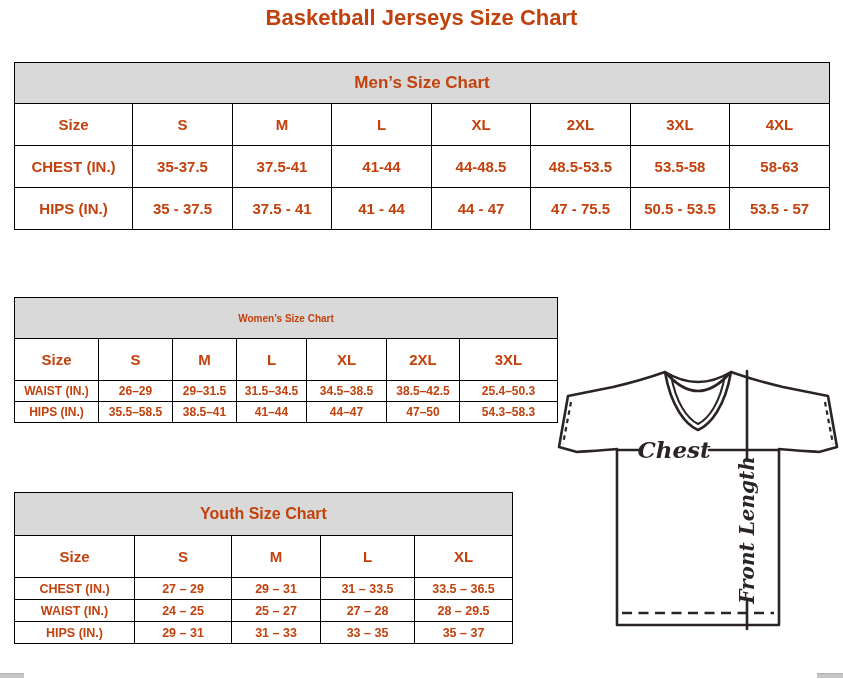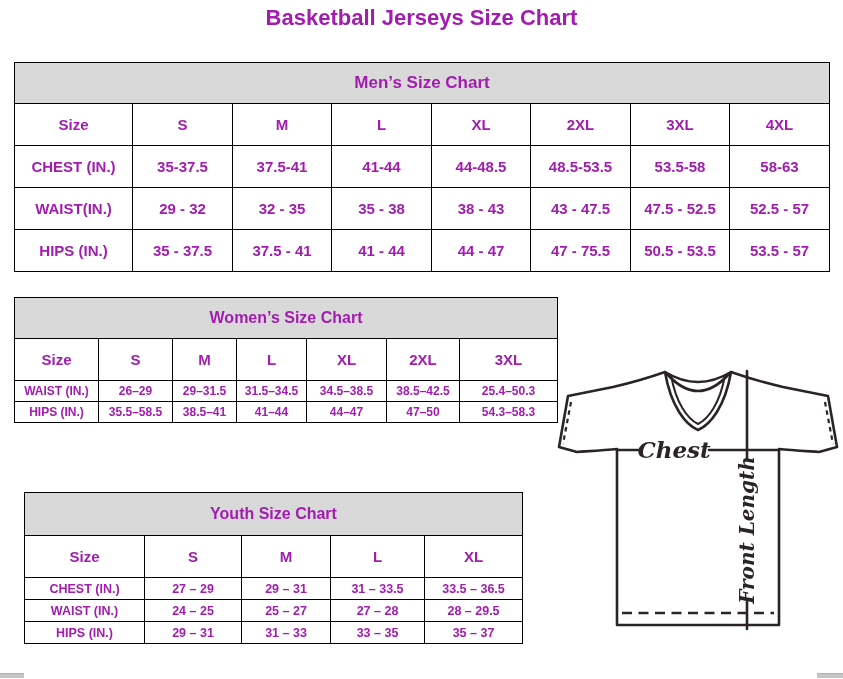--- a/index.html
+++ b/index.html
@@ -1,18 +1,18 @@
 <!DOCTYPE html>
 <html><head>
 <meta charset="utf-8">
 <style>
   html,body{margin:0;padding:0;background:#ffffff;}
   .page{
     position:relative;width:843px;height:679px;background:#ffffff;
-    font-family:"Liberation Sans",sans-serif;color:#a21caf;overflow:hidden;
+    font-family:"Liberation Sans",sans-serif;color:#c2410c;overflow:hidden;
   }
   .page-title{
     position:absolute;top:5px;left:0;width:843px;margin:0;
     text-align:center;font-size:22px;font-weight:bold;
   }
   table.size-table{
     position:absolute;border-collapse:collapse;table-layout:fixed;
     background:#fff;
   }
   table.size-table td{
@@ -20,25 +20,25 @@
     font-weight:bold;padding:0;overflow:hidden;white-space:nowrap;
   }
   td.tbl-title{background:#d9d9d9;font-size:17px;}
   
   .mens-table{left:14px;top:62px;width:815px;}
   .mens-table td.tbl-title{height:40px;}
   .mens-table .head-row td{height:41px;font-size:15px;}
   .mens-table .data-row td{height:41px;font-size:15px;}
   
   .womens-table{left:14px;top:297px;width:543px;}
-  .womens-table td.tbl-title{height:40px;font-size:16px;}
+  .womens-table td.tbl-title{height:40px;font-size:10px;}
   .womens-table .head-row td{height:41px;font-size:15px;}
   .womens-table .data-row td{height:20px;font-size:12px;}
   
-  .youth-table{left:24px;top:492px;width:498px;}
+  .youth-table{left:14px;top:492px;width:498px;}
   .youth-table td.tbl-title{height:42px;font-size:16px;}
   .youth-table .head-row td{height:41px;font-size:15px;}
   .youth-table .data-row td{height:21px;font-size:12.5px;}
   
   .jersey-svg{position:absolute;left:556px;top:362px;}
   .jersey-label{
     font-family:"DejaVu Serif",serif;font-style:italic;font-weight:bold;
     fill:#2a2425;
   }
   
@@ -80,30 +80,20 @@
       </tr>
       <tr class="data-row">
         <td>CHEST (IN.)</td>
         <td>35-37.5</td>
         <td>37.5-41</td>
         <td>41-44</td>
         <td>44-48.5</td>
         <td>48.5-53.5</td>
         <td>53.5-58</td>
         <td>58-63</td>
-      </tr>
-      <tr class="data-row">
-        <td>WAIST(IN.)</td>
-        <td>29 - 32</td>
-        <td>32 - 35</td>
-        <td>35 - 38</td>
-        <td>38 - 43</td>
-        <td>43 - 47.5</td>
-        <td>47.5 - 52.5</td>
-        <td>52.5 - 57</td>
       </tr>
       <tr class="data-row">
         <td>HIPS (IN.)</td>
         <td>35 - 37.5</td>
         <td>37.5 - 41</td>
         <td>41 - 44</td>
         <td>44 - 47</td>
         <td>47 - 75.5</td>
         <td>50.5 - 53.5</td>
         <td>53.5 - 57</td>

